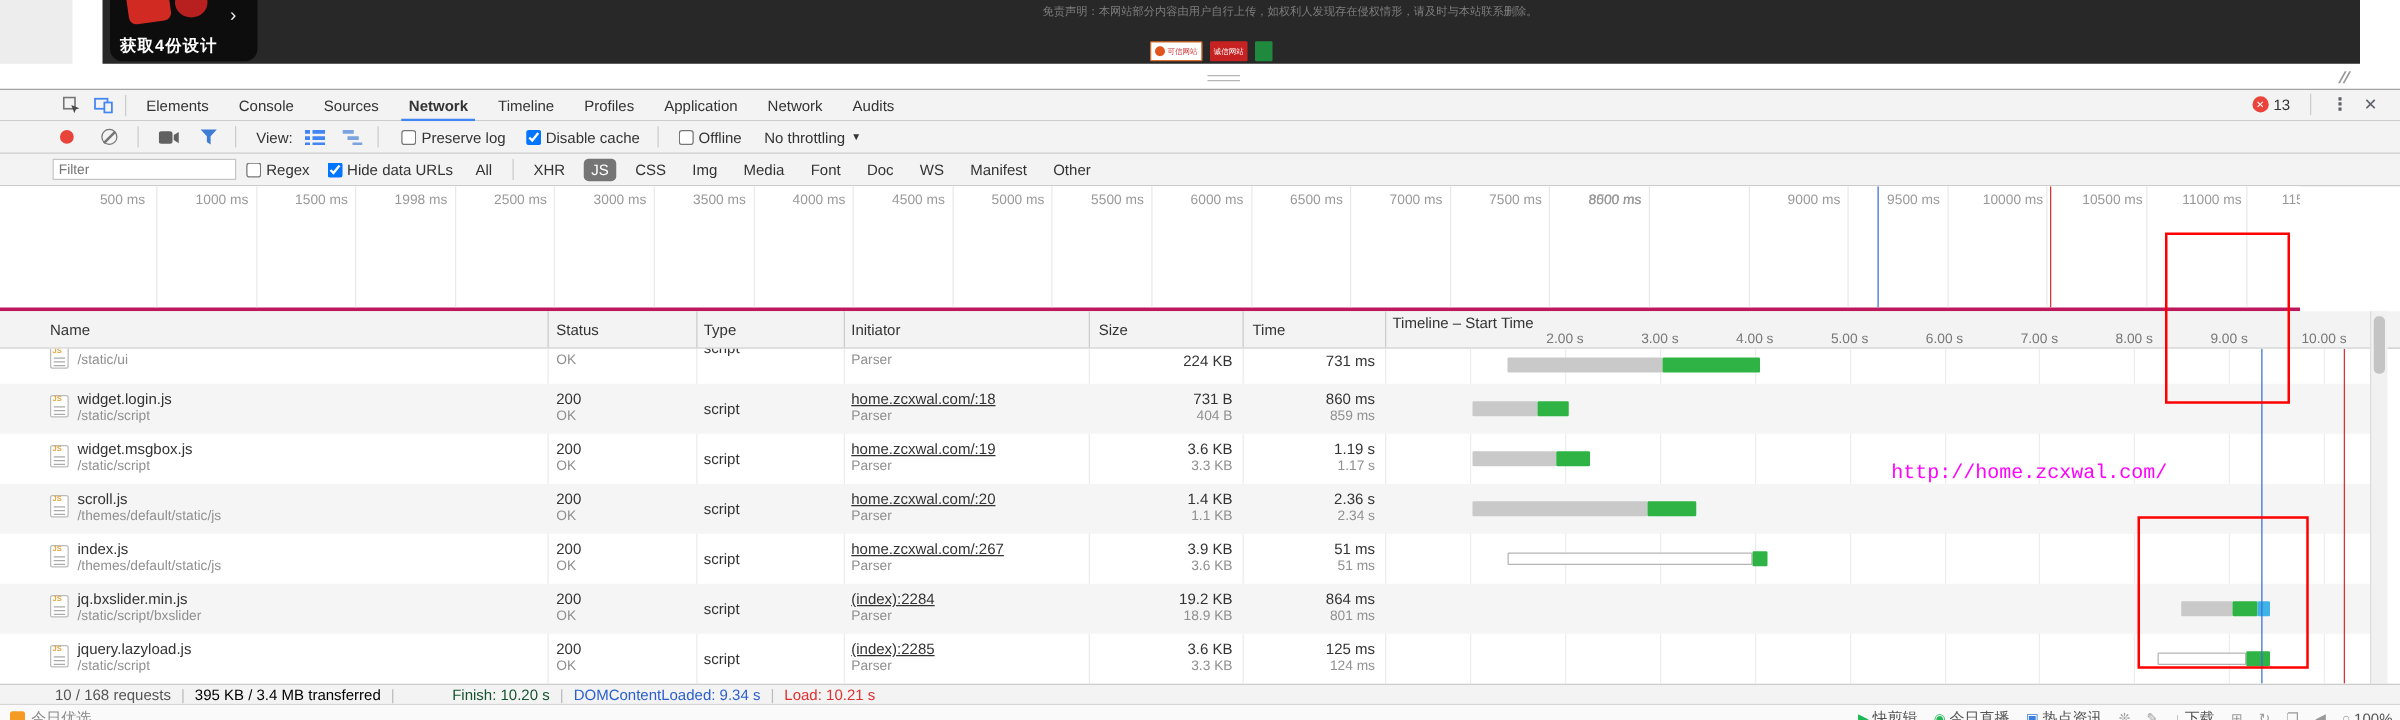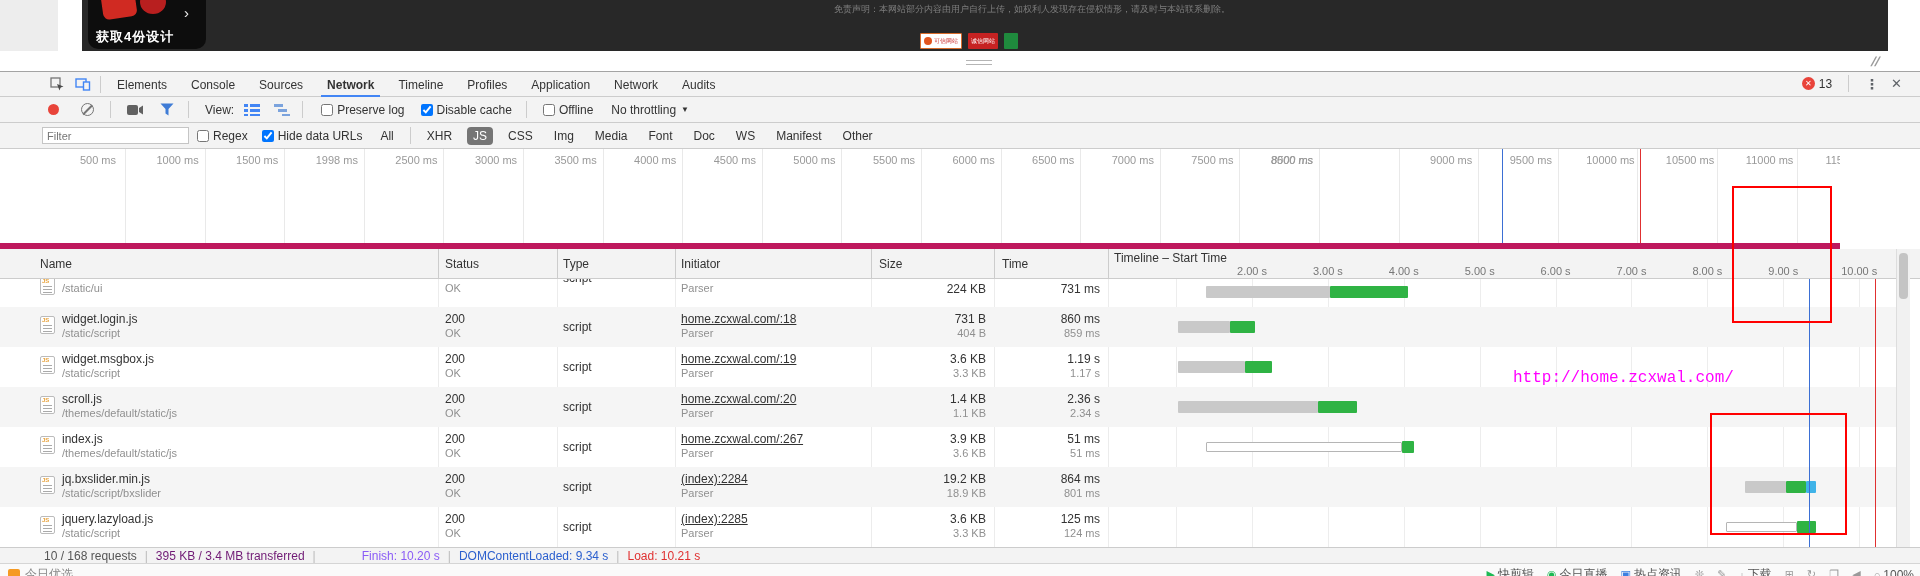--- a/index.html
+++ b/index.html
@@ -48,21 +48,21 @@
   .cb { width:12px; height:12px; margin:0 4px 0 0; }
   .ddl { display:flex; align-items:center; gap:5px; }
   .caret { font-size:8px; color:#333; }
 
   .filterbar { left:0; top:123px; width:1920px; height:26px; background:#f3f3f3; border-bottom:1px solid #ccc; display:flex; align-items:center; font-size:12px; color:#333; }
   .filter-input { margin-left:42px; width:147px; height:17px; border:1px solid #c5c5c5; background:#fff; font-size:11px; padding:0 4px; color:#333; font-family:inherit; }
   .chip { padding:2px 6px; border-radius:4px; color:#333; white-space:nowrap; }
   .chip.sel { background:#757575; color:#fff; }
 
   
-  .overview { left:0; top:149px; width:1840px; height:100px; background:#fff; overflow:hidden; border-bottom:6px solid #be185d; }
+  .overview { left:0; top:149px; width:1840px; height:100px; background:#fff; overflow:hidden; border-bottom:3px solid #be185d; }
   .ruler-label { position:absolute; top:5px; transform:translateX(-50%); font-size:11px; color:#999; white-space:nowrap; }
   .gline { position:absolute; top:0; bottom:0; width:1px; background:#e9e9e9; }
   .vline { position:absolute; top:0; bottom:0; width:1px; }
 
   
   .thead { left:0; top:249px; width:1920px; height:30px; background:#f3f3f3; border-bottom:1px solid #ccc; font-size:12px; color:#333; }
   .th { position:absolute; top:8px; }
   .th-sep { position:absolute; top:0; bottom:0; width:1px; background:#ccc; }
   .tick { position:absolute; top:16px; transform:translateX(-50%); font-size:11px; color:#777; white-space:nowrap; }
   .tbody { left:0; top:279px; width:1896px; height:268px; background:#fff; overflow:hidden; }
@@ -472,23 +472,23 @@
     </div>
 
   <div class="a scrollbar">
     <div class="a thumb"></div>
   </div>
 
   <div class="plus a">+</div>
   <div class="a summary" id="summary">
       <div class="sum-seg" style="color: rgb(85, 85, 85); margin-left: 44px;">10 / 168 requests</div>
       <div class="sum-sep">|</div>
-      <div class="sum-seg" style="color: #701a75; margin-left: 0px;">395 KB / 3.4 MB transferred</div>
+      <div class="sum-seg" style="color: #000000; margin-left: 0px;">395 KB / 3.4 MB transferred</div>
       <div class="sum-sep">|</div>
-      <div class="sum-seg" style="color: #8b5cf6; margin-left: 0px; padding-left: 38px;">Finish: 10.20 s</div>
+      <div class="sum-seg" style="color: #14532d; margin-left: 0px; padding-left: 38px;">Finish: 10.20 s</div>
       <div class="sum-sep">|</div>
       <div class="sum-seg" style="color: rgb(43, 95, 206); margin-left: 0px;">DOMContentLoaded: 9.34 s</div>
       <div class="sum-sep">|</div>
       <div class="sum-seg" style="color: rgb(224, 48, 48); margin-left: 0px;">Load: 10.21 s</div>
     </div>
 
   <div class="a taskbar">
     <div class="tk-left">
       <div class="tk-gift"></div>
       <span>今日优选</span>

